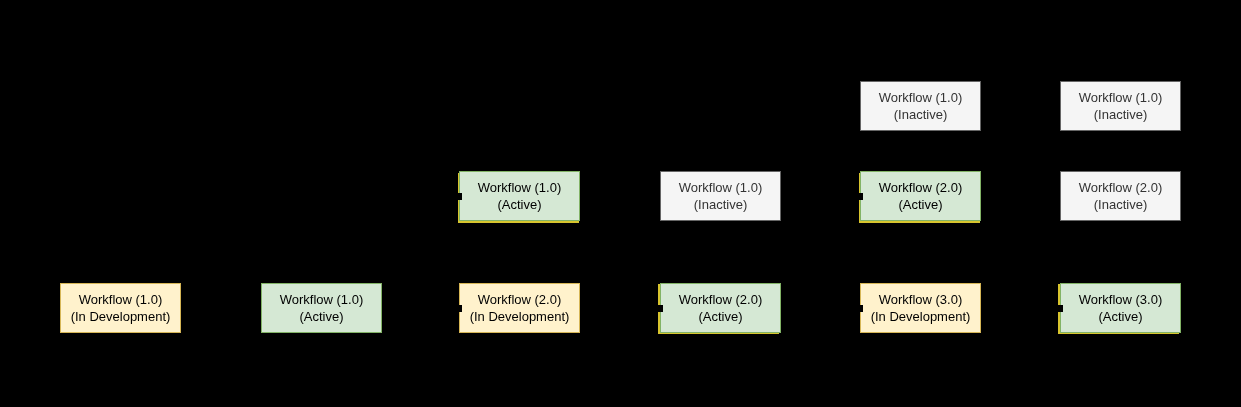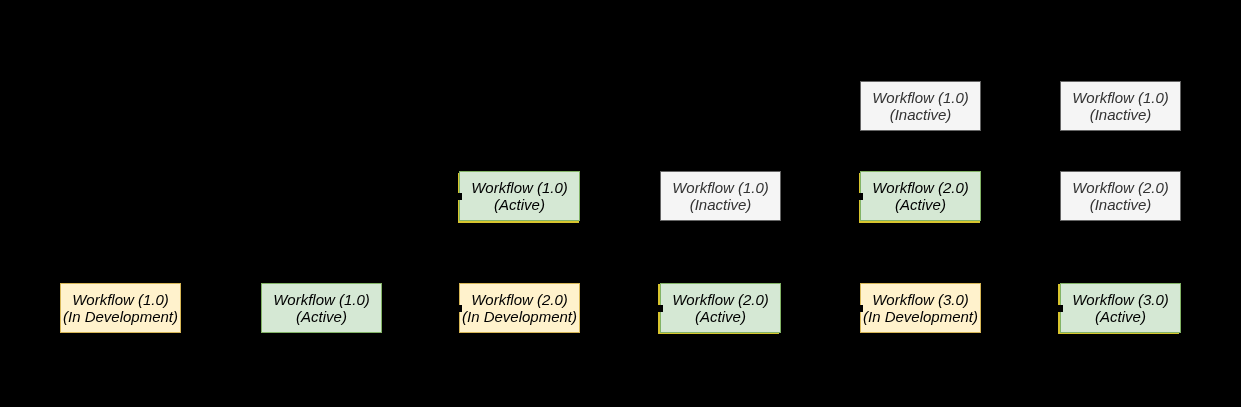--- a/index.html
+++ b/index.html
@@ -17,24 +17,23 @@
     position: absolute;
     box-sizing: border-box;
     width: 121px;
     height: 50px;
     border: 1px solid #000;
     display: flex;
     flex-direction: column;
     align-items: center;
     justify-content: center;
     text-align: center;
-    font-size: 15px;
+    font-size: 13px;
     line-height: 17px;
     white-space: nowrap;
-    font-style: italic;
   }
   .wf-box span {
     display: block;
   }
   
   .wf-box.tick::before {
     content: "";
     position: absolute;
     left: -3px;
     top: 50%;

